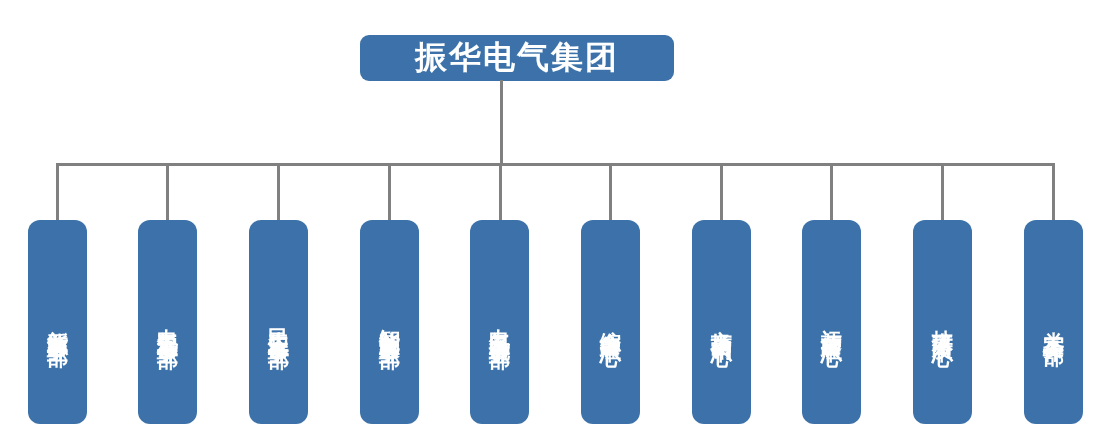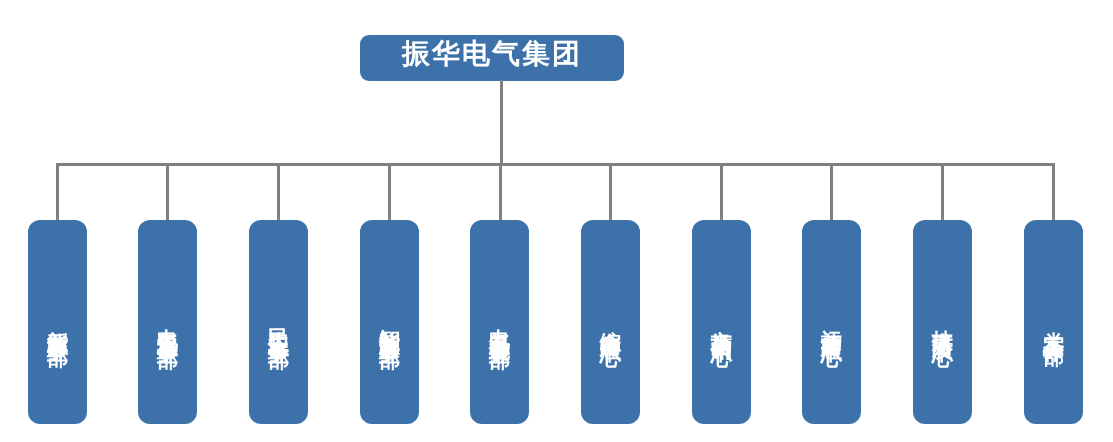--- a/index.html
+++ b/index.html
@@ -13,28 +13,29 @@
     width: 1113px;
     height: 442px;
     background: #ffffff;
     overflow: hidden;
   }
   
   .root-node {
     position: absolute;
     left: 360px;
     top: 35px;
-    width: 264px;
+    width: 314px;
     height: 46px;
     background: #3C72A9;
     border-radius: 9px;
     display: flex;
+    align-items: center;
     justify-content: center;
     color: #ffffff;
-    font-size: 28px;
+    font-size: 32px;
     font-weight: bold;
     letter-spacing: 2px;
   }
   
   .line {
     position: absolute;
     background: #808080;
   }
   .line.root-v {
     left: 500px;

